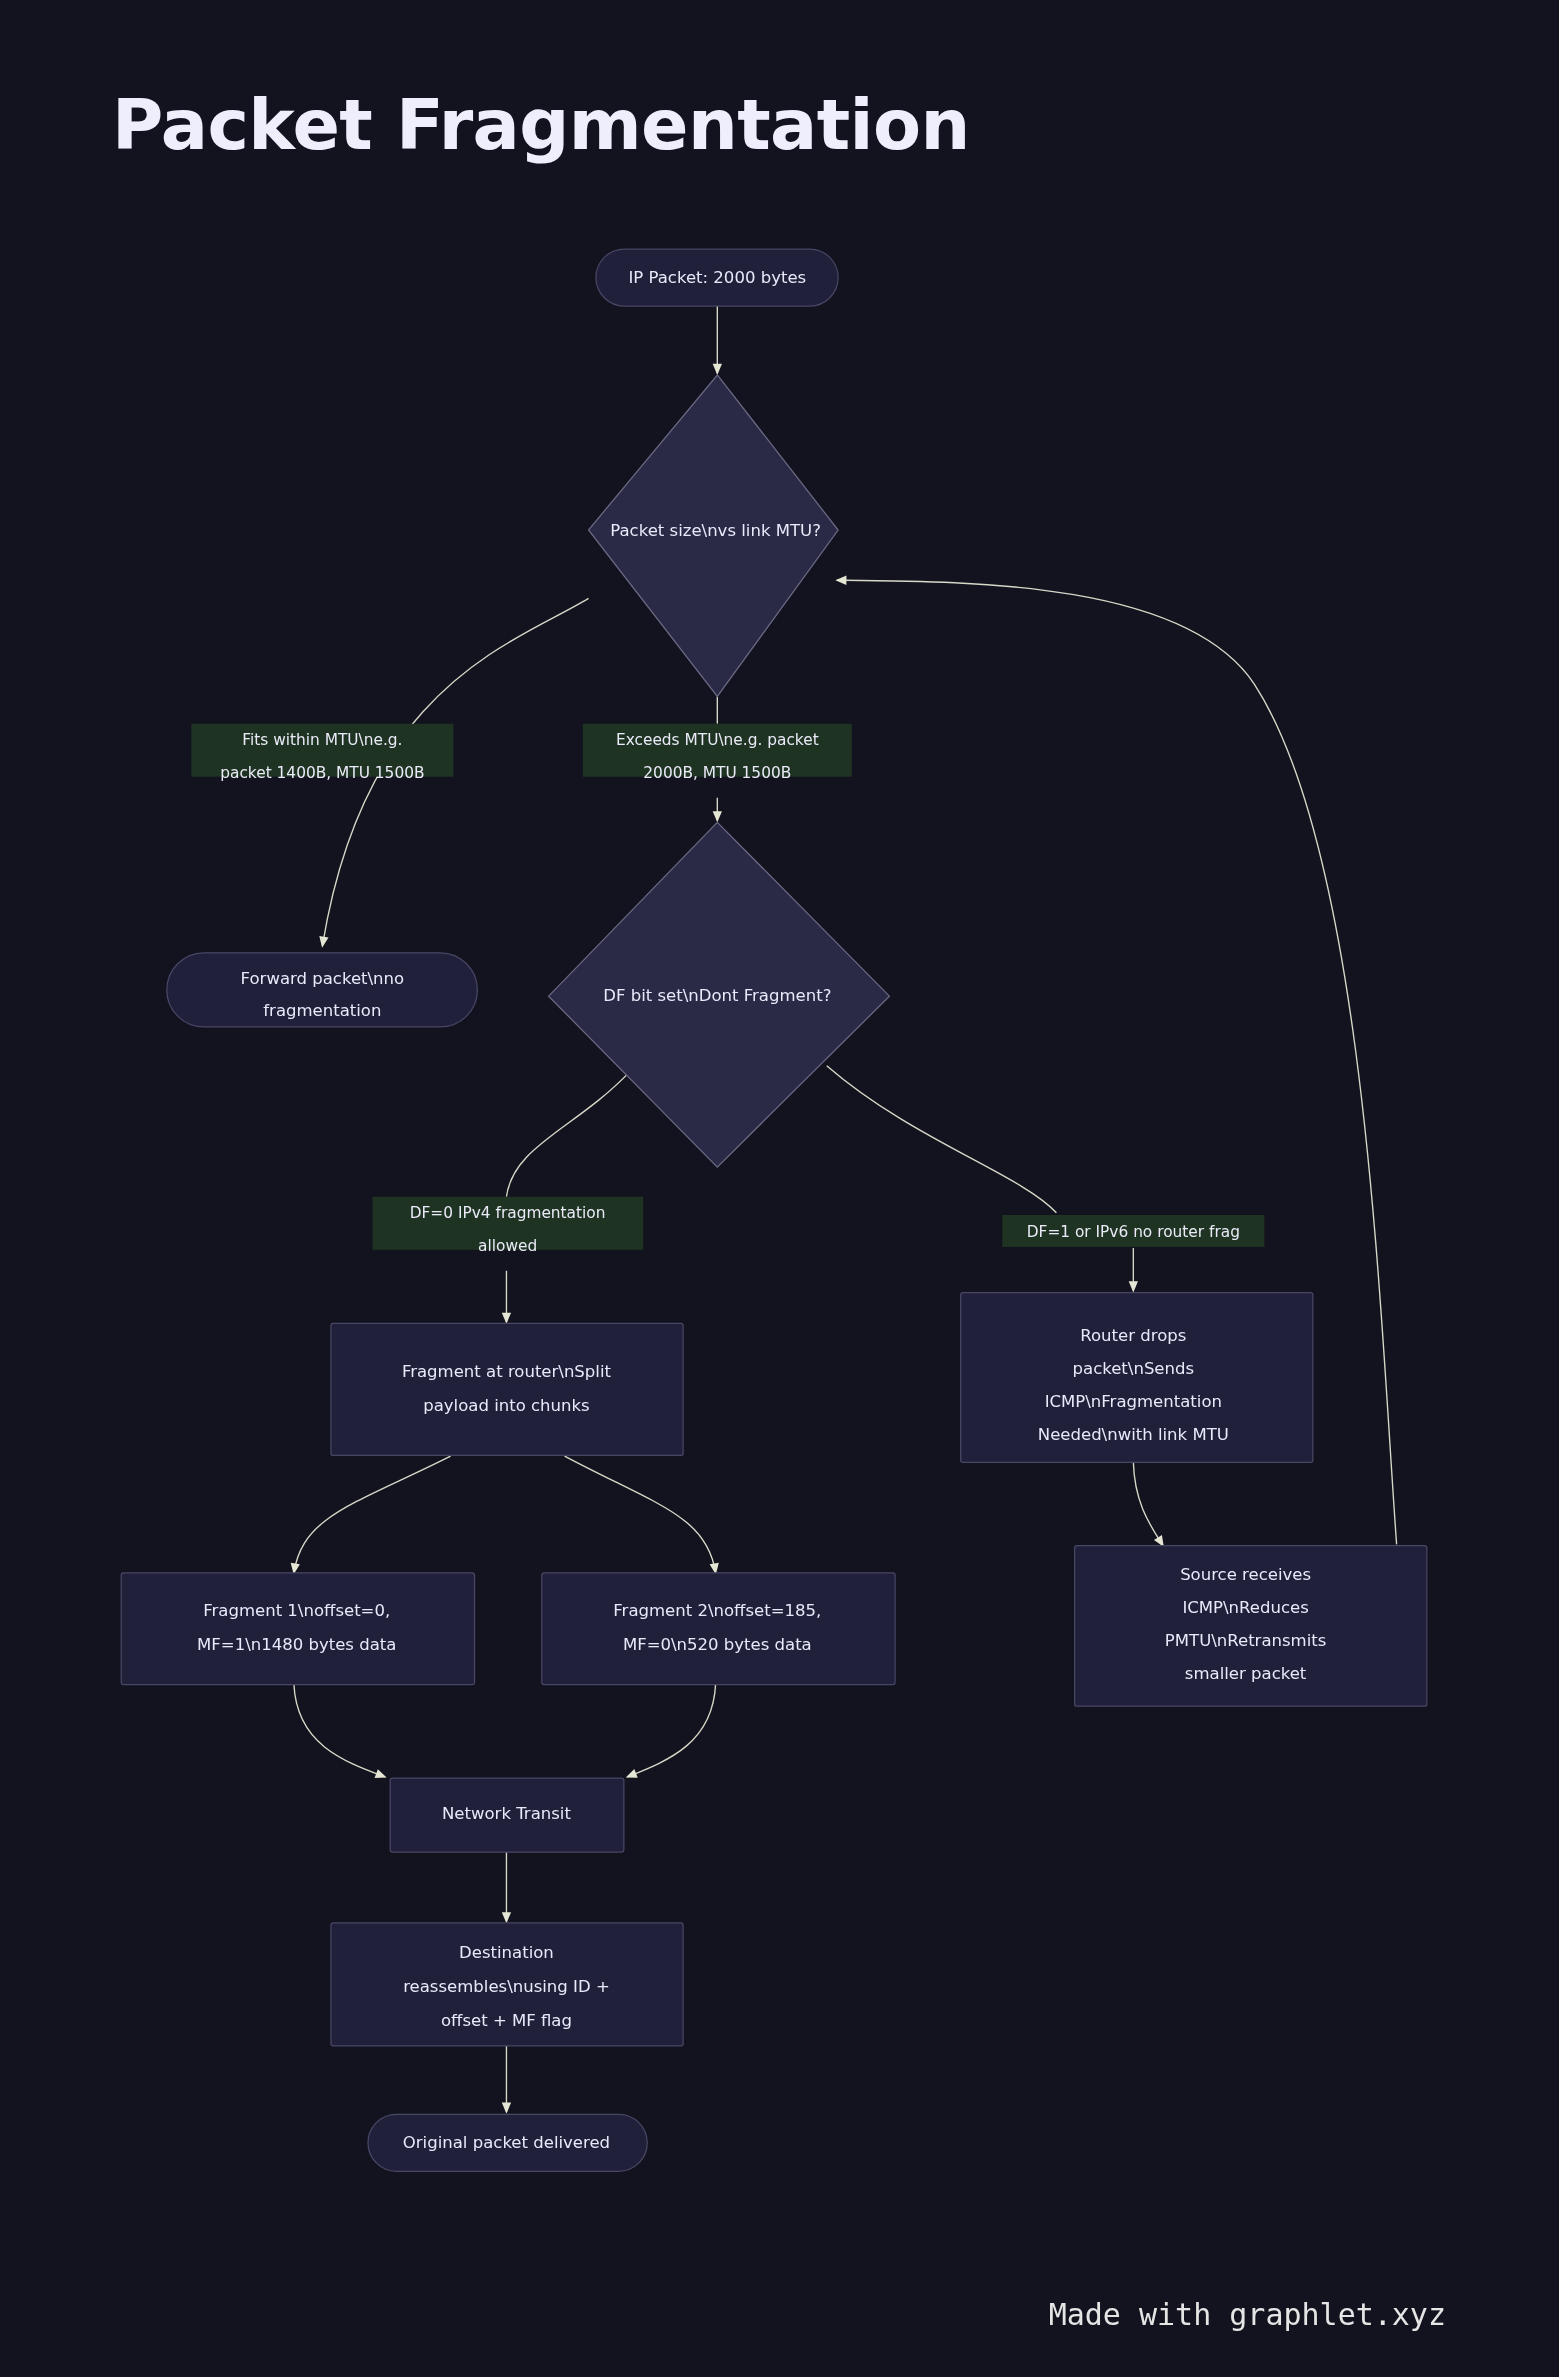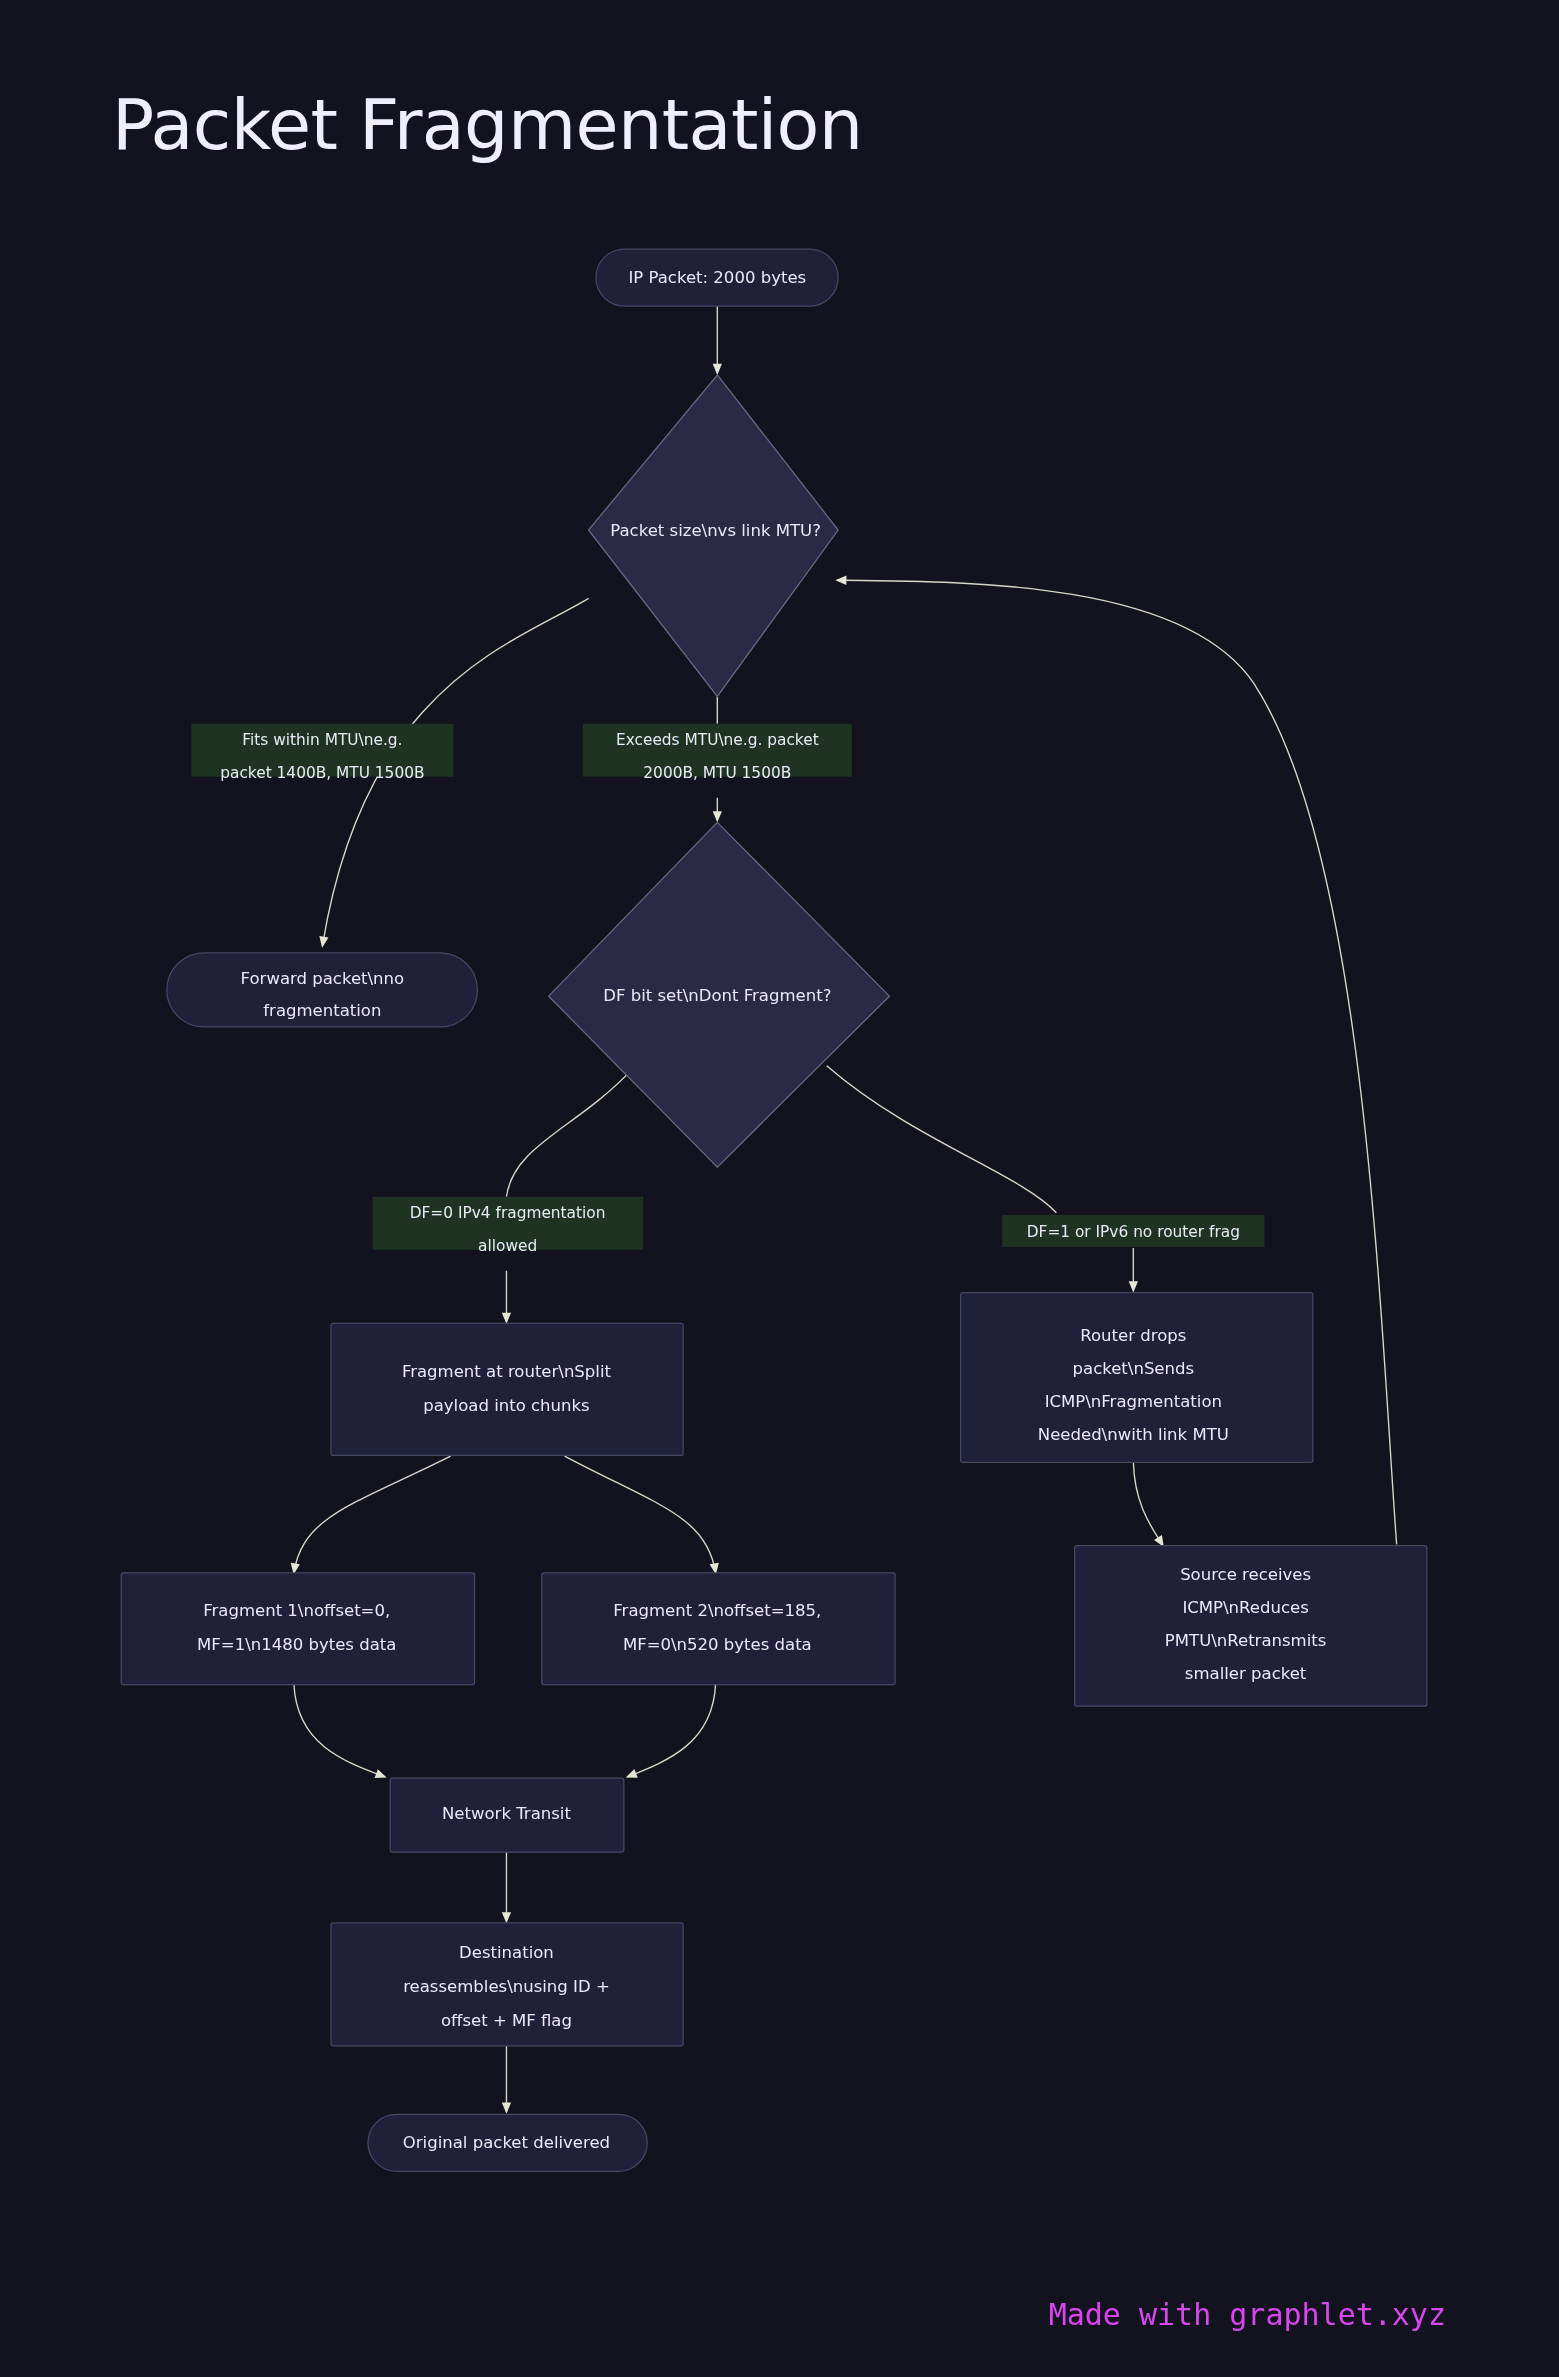--- a/index.html
+++ b/index.html
@@ -12,33 +12,33 @@
     height: 2377px;
     overflow: hidden;
     font-family: "DejaVu Sans", sans-serif;
     position: relative;
   }
   #page-title {
     position: absolute;
     left: 112px;
     top: 84px;
     font-family: "DejaVu Sans", sans-serif;
-    font-weight: normal;
+    font-weight: bold;
     font-size: 70px;
     letter-spacing: -0.6px;
     color: #eeeefc;
     white-space: nowrap;
   }
   #footer-credit {
     position: absolute;
     right: 114px;
     top: 2297px;
     font-family: "DejaVu Sans Mono", monospace;
     font-size: 30px;
-    color: #d946ef;
+    color: #e5e5e5;
     white-space: nowrap;
   }
   svg#flow {
     position: absolute;
     left: 0;
     top: 0;
     width: 1560px;
     height: 2377px;
   }
   .node-rect {

